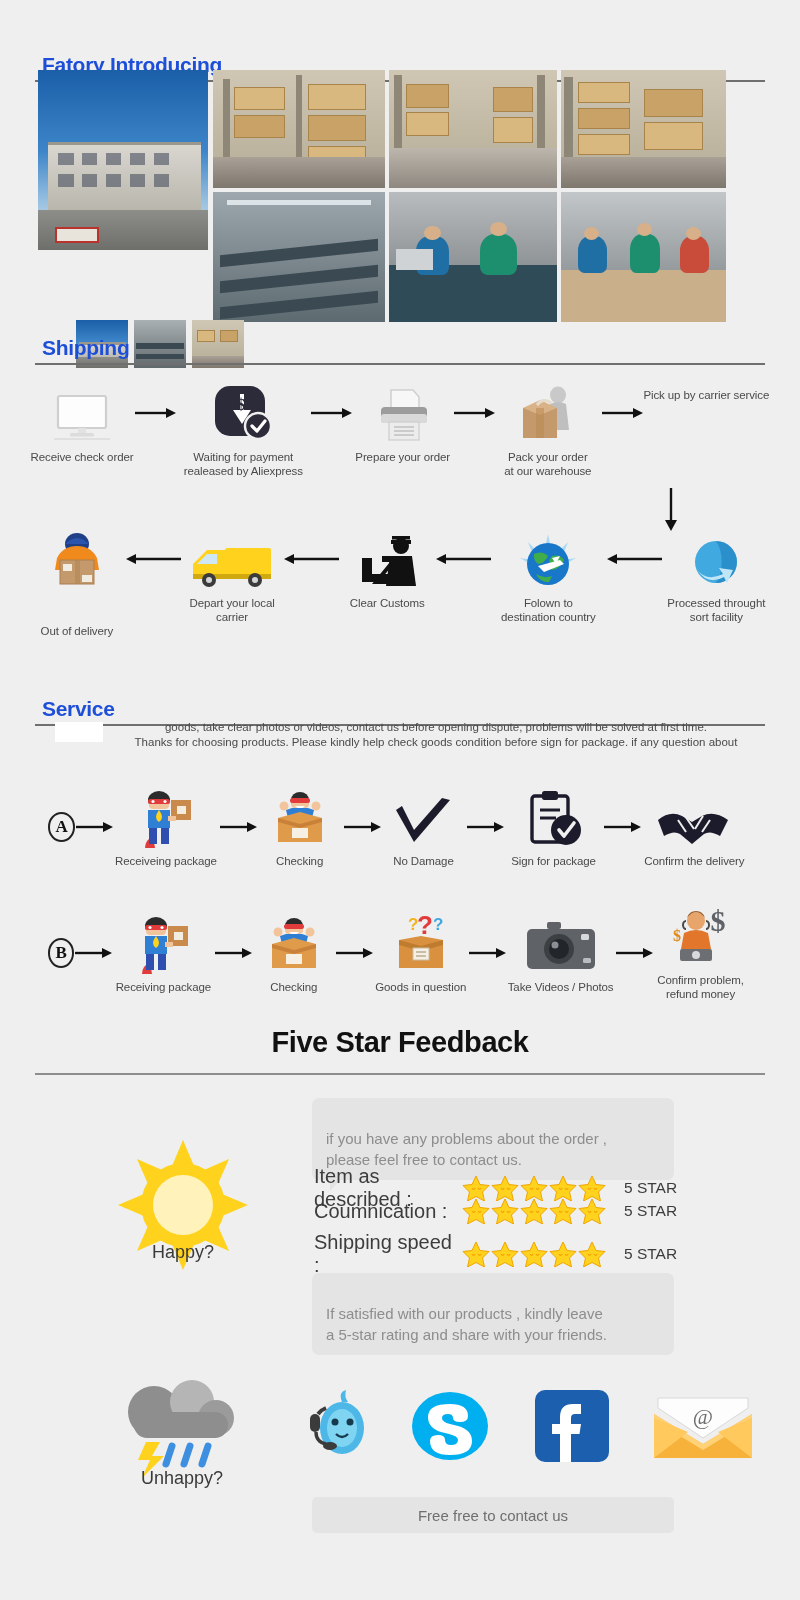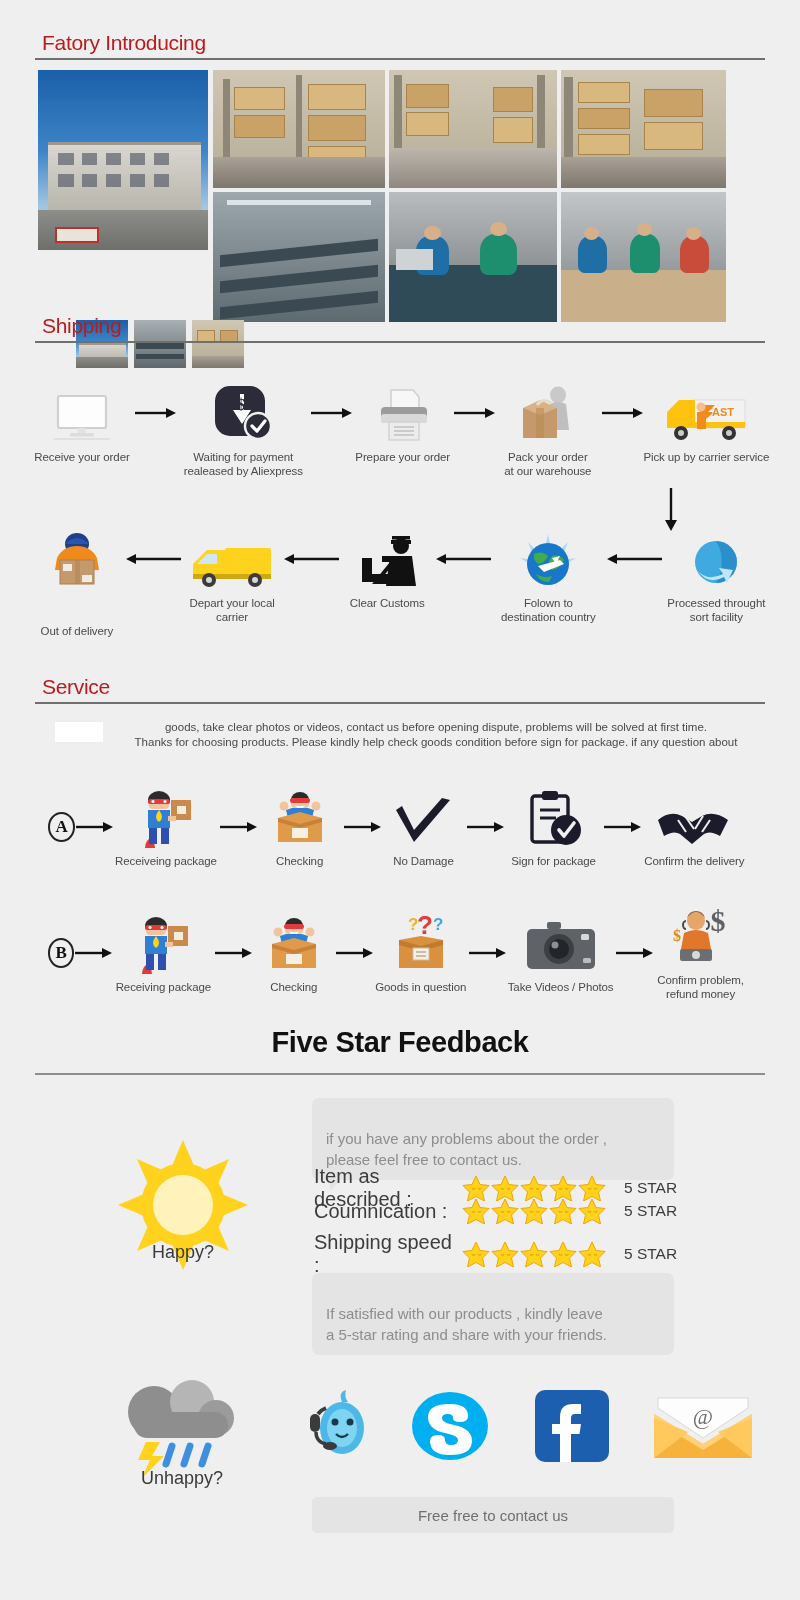--- a/index.html
+++ b/index.html
@@ -9,23 +9,24 @@
     background:#efefef;
     font-family:"Liberation Sans", sans-serif;
     color:#3a3a3a;
     overflow:hidden;
     position:relative;
   }
 
   
   .sec-head { position:absolute; left:35px; width:730px; }
   .sec-head .txt {
-    font-size:21px; font-weight:normal; color:#b91c1c;
+    font-size:21px; font-weight:bold; color:#1d4ed8;
     letter-spacing:-0.3px; line-height:26px;
     padding-left:7px;
+    margin-top:22px;
   }
   .sec-head .rule { height:2px; background:#6f6f6f; margin-top:2px; width:730px; }
 
   
   #photo-grid { position:absolute; left:38px; top:70px; width:728px; height:252px; }
   .ph { position:absolute; overflow:hidden; background:#8b8b8b; }
   .ph .sky   { position:absolute; inset:0; }
   
   .bld-sky { background:linear-gradient(#1a5fa8 0%, #3d85c8 45%, #9ec4e2 75%, #cfe0ee 100%); }
   .bld-body { position:absolute; left:6%; right:4%; top:40%; bottom:22%; background:linear-gradient(#d8d6cf,#b9b6ad);
@@ -210,21 +211,21 @@
 
   <div class="node" style="width:116px;">
     <div class="art">
       <svg width="60" height="52" viewBox="0 0 60 52">
         <rect x="6" y="4" width="48" height="32" rx="2" fill="#fdfdfd" stroke="#cfcfcf" stroke-width="2.2"></rect>
         <rect x="26" y="36" width="8" height="6" fill="#e2e2e2"></rect>
         <rect x="18" y="41" width="24" height="3.5" rx="1.5" fill="#dcdcdc"></rect>
         <rect x="2" y="46" width="56" height="2" fill="#e0e0e0"></rect>
       </svg>
     </div>
-    <div class="cap">Receive your order</div>
+    <div class="cap">Receive check order</div>
   </div>
 
   <div class="arrow">
     <svg width="42" height="12">
         <line x1="1" y1="6" x2="32" y2="6" stroke="#111" stroke-width="2.4"></line>
         <polygon points="32,1 42,6 32,11" fill="#111"></polygon>
       </svg>
   </div>
 
   <div class="node" style="width:150px;">
@@ -286,35 +287,20 @@
   </div>
 
   <div class="arrow">
     <svg width="42" height="12">
         <line x1="1" y1="6" x2="32" y2="6" stroke="#111" stroke-width="2.4"></line>
         <polygon points="32,1 42,6 32,11" fill="#111"></polygon>
       </svg>
   </div>
 
   <div class="node" style="width:142px;">
-    <div class="art">
-      <svg width="86" height="52" viewBox="0 0 86 52">
-        <rect x="30" y="8" width="52" height="28" fill="#f2f2f2" stroke="#ddd"></rect>
-        <path d="M4 20 l12 -12 h16 v28 H4 z" fill="#ffc20e"></path>
-        <rect x="30" y="30" width="52" height="6" fill="#ffc20e"></rect>
-        <text x="57" y="24" font-size="11" font-weight="bold" fill="#f08a1d" text-anchor="middle" font-family="Liberation Sans, sans-serif">FAST</text>
-        <path d="M40 13 l12 0 -8 8 6 0 -12 10 4 -10 -6 0 z" fill="#f08a1d"></path>
-        <circle cx="18" cy="41" r="7" fill="#333"></circle>
-          <circle cx="18" cy="41" r="3" fill="#ccc"></circle>
-        <circle cx="66" cy="41" r="7" fill="#333"></circle>
-          <circle cx="66" cy="41" r="3" fill="#ccc"></circle>
-        <rect x="34" y="20" width="9" height="17" fill="#f28b1e"></rect>
-        <circle cx="38" cy="15" r="4.5" fill="#f5c08a"></circle>
-      </svg>
-    </div>
     <div class="cap">Pick up by carrier service</div>
   </div>
 </div>
 
 <div style="position:absolute;left:660px;top:488px;">
   <svg width="22" height="44">
       <line x1="11" y1="0" x2="11" y2="33" stroke="#111" stroke-width="2.4"></line>
       <polygon points="5,32 17,32 11,43" fill="#111"></polygon>
     </svg>
 </div>

